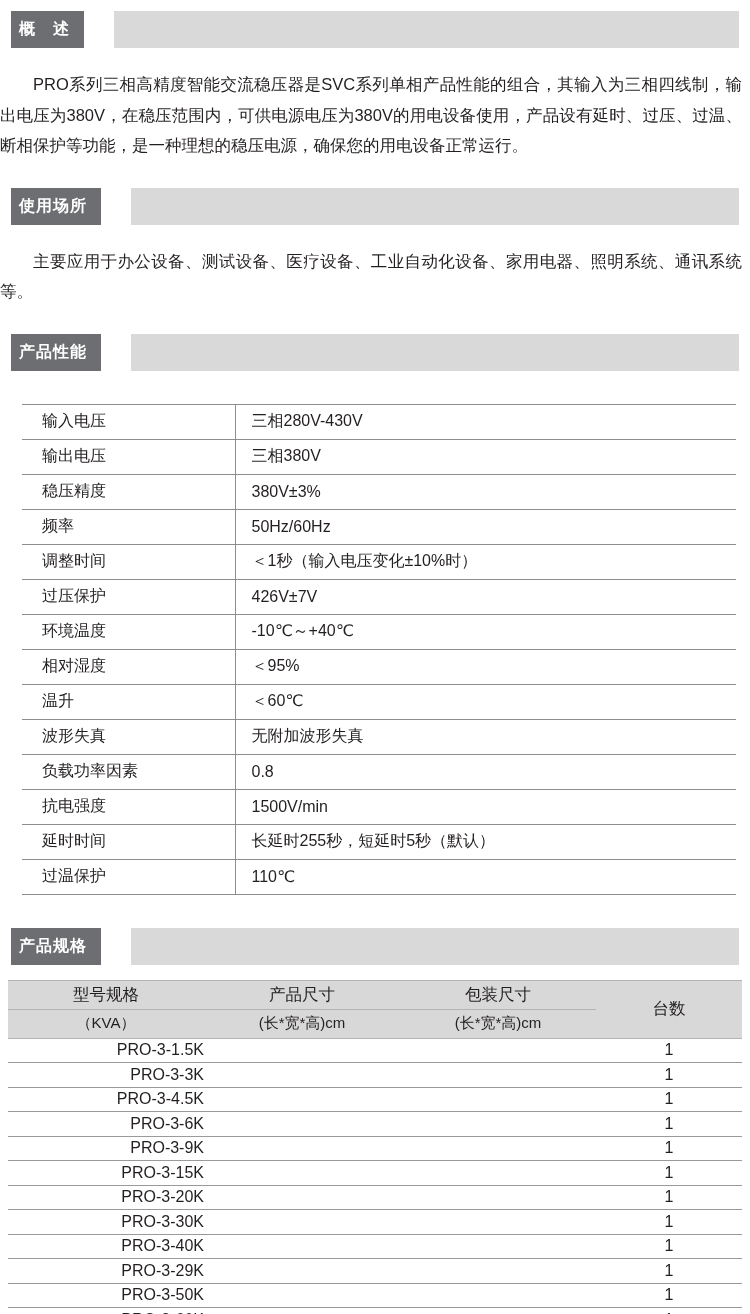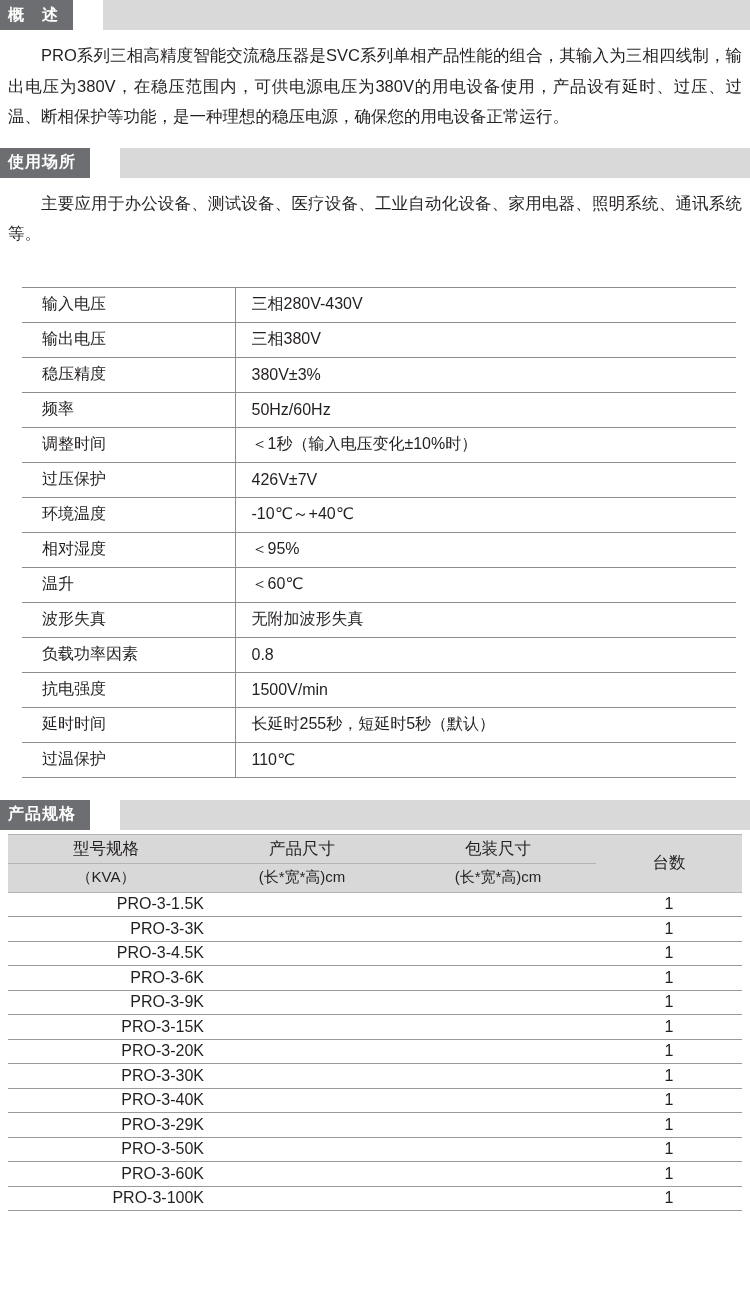--- a/index.html
+++ b/index.html
@@ -16,24 +16,24 @@
     -webkit-font-smoothing: antialiased;
   }
   .page {
     width: 750px;
     padding: 0 0 10px 0;
     position: relative;
   }
 
   
   .section-head {
-    height: 30px;
+    height: 37px;
     display: flex;
     align-items: stretch;
-    margin: 0;
+    margin: 11px;
     gap: 30px;
   }
   .section-head .tab {
     background: #6d6e71;
     color: #ffffff;
     font-size: 16px;
     font-weight: bold;
     letter-spacing: 1px;
     display: flex;
     align-items: center;
@@ -44,21 +44,21 @@
     flex: 1 1 auto;
     background: #d9d9d9;
     align-self: stretch;
   }
 
   
   .para {
     font-size: 16.5px;
     line-height: 1.85;
     color: #231f20;
-    padding: 10px 8px 4px 8px;
+    padding: 10px 8px 4px 0;
     text-align: justify;
     text-justify: inter-ideograph;
     text-indent: 2em;
   }
 
   
   .perf-wrap {
     padding: 22px 14px 0 22px;
   }
   table.perf {
@@ -149,20 +149,24 @@
   <div class="sec-gap"></div>
 
   <div class="section-head">
     <div class="tab">使用场所</div>
     <div class="bar"></div>
   </div>
   <div class="para">主要应用于办公设备、测试设备、医疗设备、工业自动化设备、家用电器、照明系统、通讯系统等。</div>
 
   <div class="sec-gap"></div>
 
+  <div class="section-head">
+    <div class="tab">产品性能</div>
+    <div class="bar"></div>
+  </div>
 
   <div class="perf-wrap">
     <table class="perf">
       <tbody>
         <tr>
           <td class="label">输入电压</td>
           <td class="value">三相280V-430V</td>
         </tr>
         <tr>
           <td class="label">输出电压</td>

